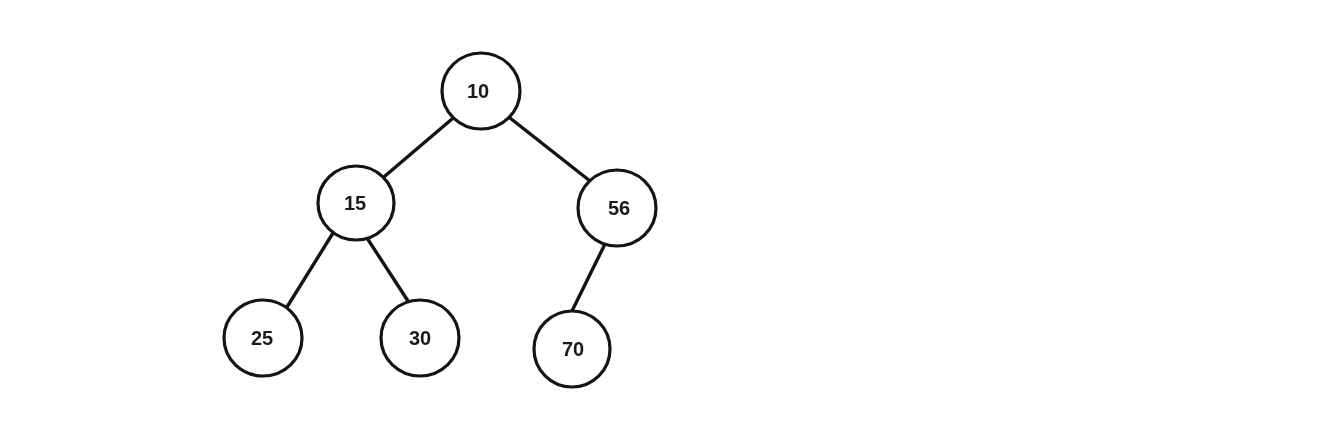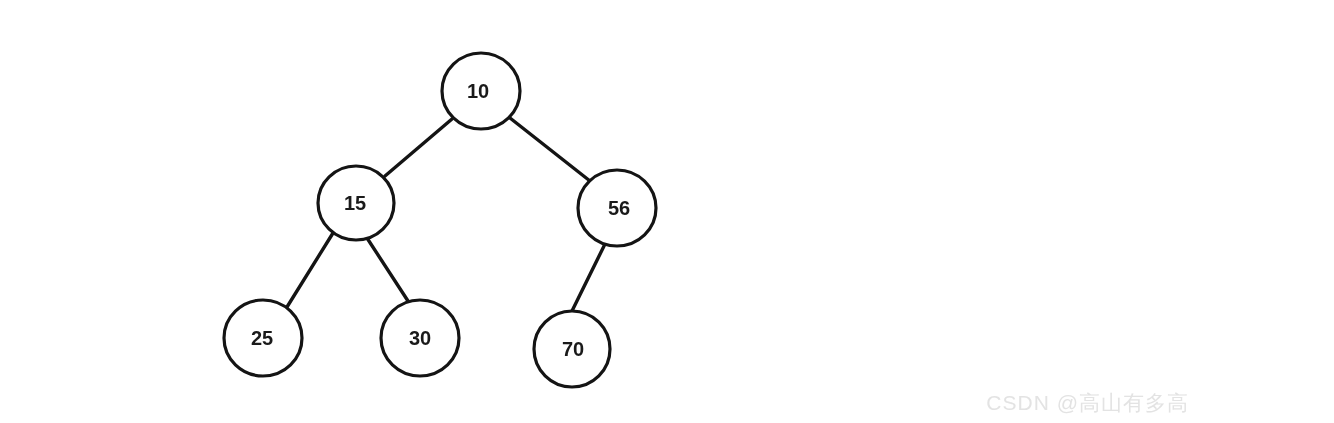--- a/index.html
+++ b/index.html
@@ -90,15 +90,14 @@
           <ellipse class="node-circle" cx="420" cy="338" rx="39" ry="38" fill="#ffffff" stroke="#141414"></ellipse>
           <text class="node-label" x="420" y="338" fill="#1a1a1a">30</text>
         </g>
         <g>
           <ellipse class="node-circle" cx="572" cy="349" rx="38" ry="38" fill="#ffffff" stroke="#141414"></ellipse>
           <text class="node-label" x="573" y="349" fill="#1a1a1a">70</text>
         </g>
       </g>
   </svg>
 
-  <div class="watermark">CSDN @高山有多高</div>
 
 </div>
 
 </body></html>

